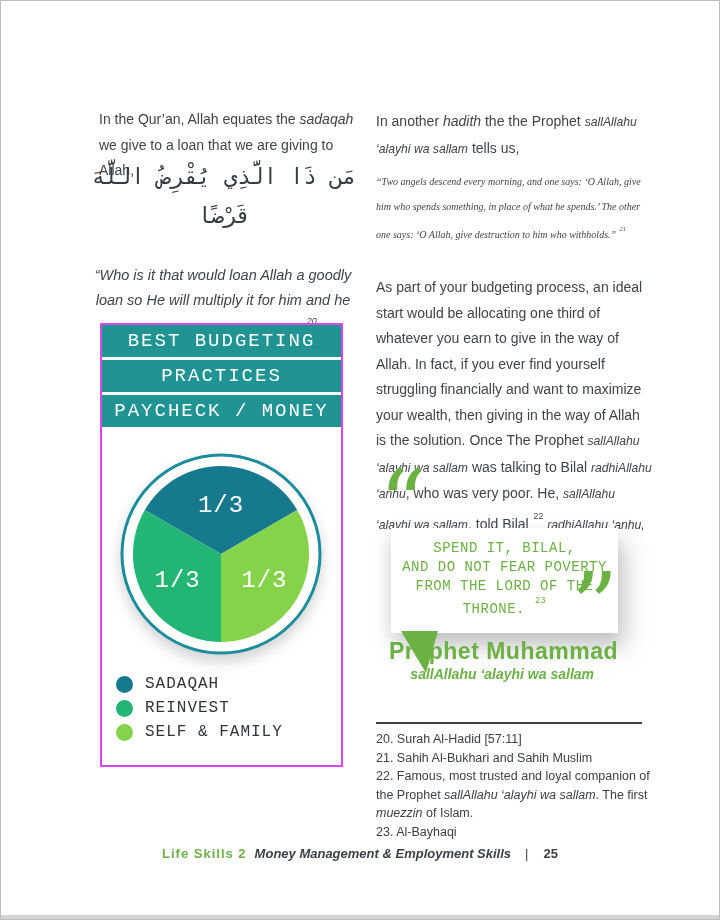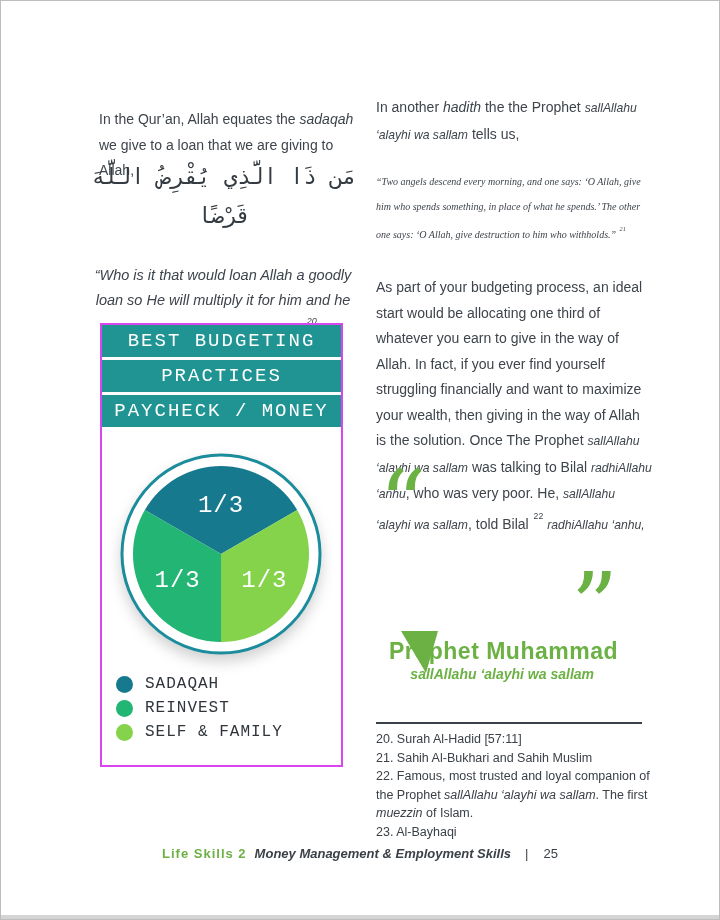--- a/index.html
+++ b/index.html
@@ -30,21 +30,21 @@
   .pie-wrap svg{filter:drop-shadow(0 7px 7px rgba(0,0,0,0.18));}
   .pie-label{font-family:"Liberation Mono","DejaVu Sans Mono",monospace;
     font-size:24px;fill:#ffffff;text-anchor:middle;letter-spacing:1px;}
   .legend{position:absolute;left:14px;top:347px;}
   .leg-row{display:flex;align-items:center;height:24px;}
   .leg-dot{width:17px;height:17px;border-radius:50%;margin-right:12px;flex:none;}
   .leg-label{font-family:"Liberation Mono","DejaVu Sans Mono",monospace;
     font-size:16px;letter-spacing:1px;color:#2f353b;white-space:nowrap;}
 
   
-  .rp1{left:375px;top:80px;width:272px;}
+  .rp1{left:375px;top:94px;width:272px;}
   .rquote1{left:375px;top:158px;width:274px;font-style:italic;font-size:10px;line-height:25px;font-family:Liberation Serif, serif;}
   .rp2{left:375px;top:260px;width:276px;}
 
   .qcard{left:390px;top:527px;width:227px;height:105px;background:#ffffff;
     box-shadow:8px 14px 22px rgba(110,110,110,0.35), -4px 6px 14px rgba(140,140,140,0.18);
     padding-top:11px;box-sizing:border-box;}
   .qline{font-family:"Liberation Mono","DejaVu Sans Mono",monospace;
     font-size:14px;line-height:19px;letter-spacing:0.5px;color:#6bb143;text-align:center;white-space:nowrap;}
   .quote-glyph{font-family:"DejaVu Serif", serif;font-size:92px;line-height:1;color:#6bb143;}
   .q-open{left:378px;top:458px;}
@@ -56,21 +56,21 @@
     font-size:14px;font-weight:bold;font-style:italic;color:#6bb143;}
 
   .fn-rule{left:375px;top:721px;width:266px;height:2px;background:#3b4148;}
   .footnotes{left:375px;top:729px;width:278px;font-size:12.5px;line-height:18.5px;color:#3b4148;}
   .footnotes p{margin:0;}
 
   .footer{left:0;top:845px;width:718px;text-align:center;font-size:13px;color:#3b4148;white-space:nowrap;}
   .footer .brand{color:#6bb143;font-weight:bold;letter-spacing:1px;}
   .footer .ftitle{font-weight:bold;font-style:italic;margin-left:8px;}
   .footer .fsep{margin-left:14px;}
-  .footer .fpage{margin-left:15px;font-weight:normal;}
+  .footer .fpage{margin-left:15px;font-weight:bold;}
   .bottom-strip{left:0;bottom:0;width:718px;height:4px;background:#d4d4d4;}
 </style>
 </head>
 <body>
 
 <div class="page">
 
   <p class="abs body-text intro"><span>In the Qur’an, Allah equates the </span><span class="it">sadaqah</span><span> we give to a loan that we are giving to Allah,</span></p>
 
   <div class="abs arabic">
@@ -109,20 +109,26 @@
         </div>
       </div>
   </div>
 
   <p class="abs body-text rp1"><span>In another </span><span class="it">hadith</span><span> the the Prophet </span><span class="trans">sallAllahu ‘alayhi wa sallam</span><span> tells us,</span></p>
   <p class="abs rquote1"><span class="it">“Two angels descend every morning, and one says: ‘O Allah, give him who spends something, in place of what he spends.’ The other one says: ‘O Allah, give destruction to him who withholds.” </span><sup class="it">21</sup></p>
   <p class="abs body-text rp2"><span>As part of your budgeting process, an ideal start would be allocating one third of whatever you earn to give in the way of Allah. In fact, if you ever find yourself struggling financially and want to maximize your wealth, then giving in the way of Allah is the solution. Once The Prophet </span><span class="trans">sallAllahu ‘alayhi wa sallam</span><span> was talking to Bilal </span><span class="trans">radhiAllahu ‘anhu</span><span>, who was very poor. He, </span><span class="trans">sallAllahu ‘alayhi wa sallam</span><span>, told Bilal </span><sup>22</sup><span> </span><span class="trans">radhiAllahu ‘anhu,</span></p>
 
   <span class="abs quote-glyph q-open">“</span>
 
+  <div class="abs qcard">
+    <div class="qline">SPEND IT, BILAL,</div>
+    <div class="qline">AND DO NOT FEAR POVERTY</div>
+    <div class="qline">FROM THE LORD OF THE</div>
+    <div class="qline"><span>THRONE.</span>&nbsp;<sup>23</sup></div>
+  </div>
 
   <span class="abs quote-glyph q-close">”</span>
 
   <svg class="abs tail" width="40" height="44" viewBox="0 0 40 44">
     <polygon points="0,0 37,0 25,42" fill="#6bb143"></polygon>
   </svg>
 
   <div class="abs attrib">Prophet Muhammad</div>
   <div class="abs attrib-sub">sallAllahu ‘alayhi wa sallam</div>
 

